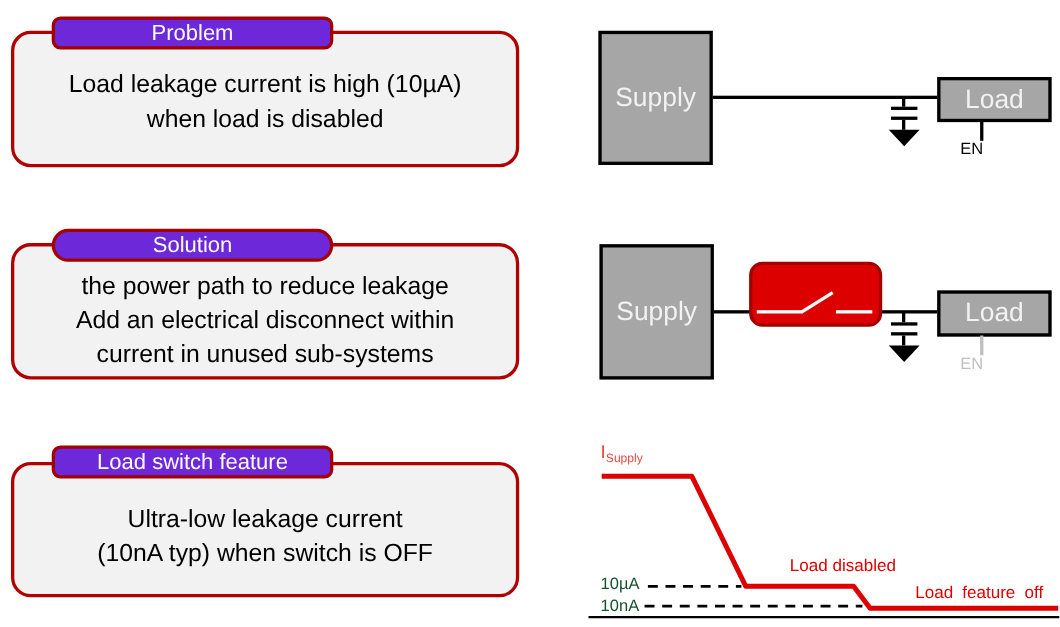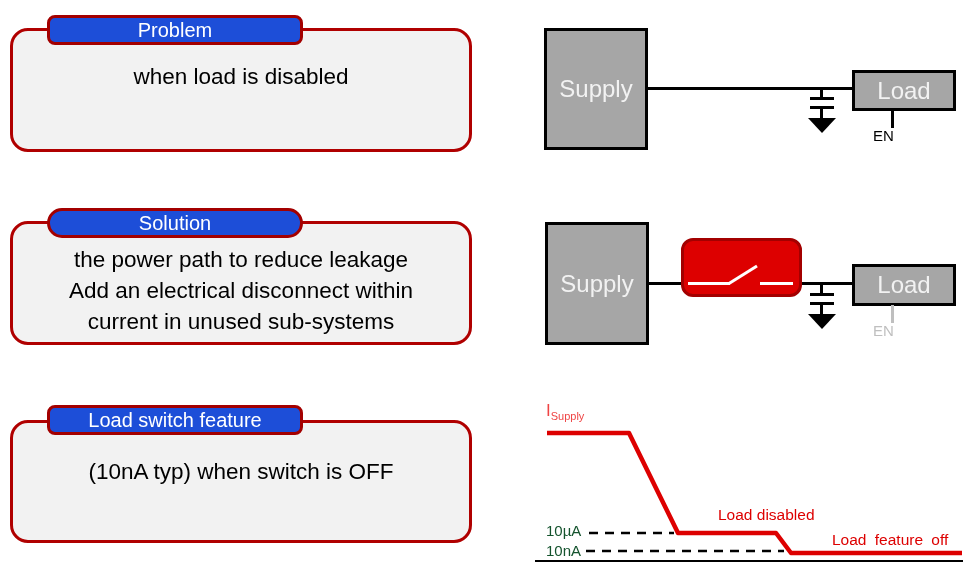--- a/index.html
+++ b/index.html
@@ -9,21 +9,21 @@
     font-family:"Liberation Sans", sans-serif;
     -webkit-font-smoothing:antialiased;
   }
   
   .callout{
     position:absolute;left:10px;width:462px;box-sizing:border-box;
     background:#F2F2F2;border:3px solid #B00000;border-radius:18px;
   }
   .pill{
     position:absolute;left:47px;width:256px;height:30px;box-sizing:border-box;
-    background:#1d4ed8;border:3px solid #A30000;border-radius:8px;
+    background:#6d28d9;border:3px solid #A30000;border-radius:8px;
     color:#ffffff;font-size:20px;display:flex;align-items:center;justify-content:center;
     z-index:3;white-space:nowrap;
   }
   .callout-text{
     text-align:center;font-size:22.5px;line-height:31px;color:#000000;white-space:nowrap;
   }
   
   .gbox{
     position:absolute;box-sizing:border-box;background:#A6A6A6;border:3px solid #000000;
     color:#F2F2F2;font-size:24px;display:flex;align-items:center;justify-content:center;
@@ -52,40 +52,42 @@
   .glabel-red{position:absolute;font-size:15.5px;color:#DD0000;white-space:nowrap;margin-left:31px;}
   .isup{position:absolute;font-size:17px;color:#ef4444;white-space:nowrap;}
   .isup sub{font-size:11px;}
   svg{position:absolute;left:0;top:0;pointer-events:none;}
 </style>
 </head>
 <body>
 
 <div class="callout" style="top:28px;height:124px;">
   <div class="callout-text" style="padding-top:30px;">
+    <div>Load leakage current is high (10µA)</div>
     <div>when load is disabled</div>
   </div>
 </div>
 <div class="pill" style="top:15px;">
   <span>Problem</span>
 </div>
 
 <div class="callout" style="top:221px;height:124px;">
   <div class="callout-text" style="padding-top:20px;">
     <div>the power path to reduce leakage</div>
     <div>Add an electrical disconnect within</div>
     <div>current in unused sub-systems</div>
   </div>
 </div>
 <div class="pill" style="top:208px;border-radius:15px;">
   <span>Solution</span>
 </div>
 
 <div class="callout" style="top:420px;height:123px;">
   <div class="callout-text" style="padding-top:33px;">
+    <div>Ultra-low leakage current</div>
     <div>(10nA typ) when switch is OFF</div>
   </div>
 </div>
 <div class="pill" style="top:405px;">
   <span>Load switch feature</span>
 </div>
 
 <div class="wire" style="left:646px;top:87px;width:208px;"></div>
 <div class="gbox" style="left:544px;top:28px;width:104px;height:122px;">
   <span>Supply</span>

